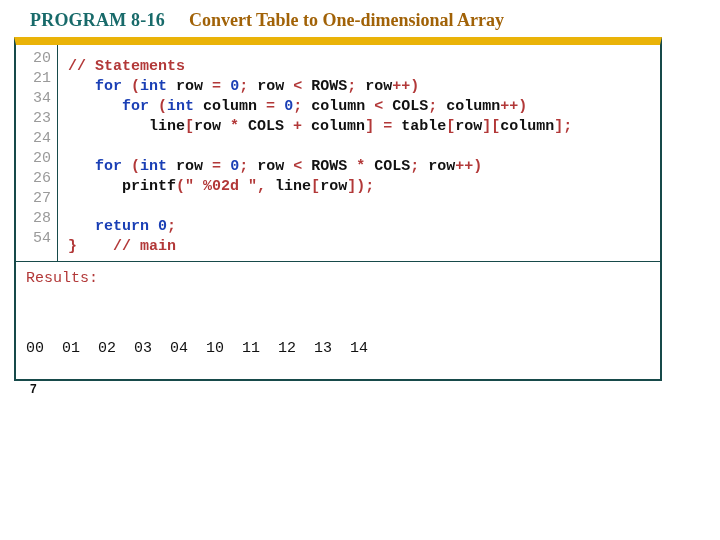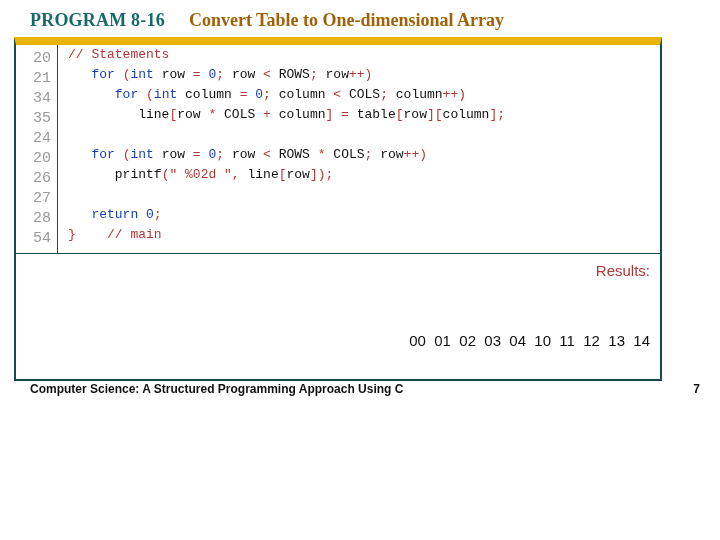--- a/index.html
+++ b/index.html
@@ -5,48 +5,48 @@
   * { box-sizing: border-box; margin: 0; padding: 0; }
   html, body { width: 720px; height: 540px; background: #fff; font-family: "Segoe UI", Arial, sans-serif; }
   .slide { width: 720px; height: 406px; position: relative; padding: 10px 20px 12px 30px; }
   .header { display: flex; align-items: baseline; gap: 24px; margin-bottom: 6px; }
   .prog-label { color: #186a6a; font-weight: 700; font-size: 18px; font-family: "Times New Roman", serif; letter-spacing: .2px; }
   .prog-title { color: #a16207; font-weight: 700; font-size: 18px; font-family: "Times New Roman", serif; }
   .code-box { border: 8px solid #eab308; border-left: 2px solid #174a4a; border-right: 2px solid #174a4a; border-bottom: 2px solid #174a4a; width: 648px; margin-left: -16px; }
   .code-body { display: flex; }
   .gutter { width: 42px; border-right: 1px solid #174a4a; padding: 4px 6px 4px 0; }
   .gutter .ln { text-align: right; color: #9a9a9a; font-family: Consolas, "Courier New", monospace; font-size: 15px; line-height: 20px; }
-  .code { flex: 1; padding: 0 8px 4px 10px; font-family: Consolas, "Courier New", monospace; font-size: 13px; line-height: 20px; white-space: pre; color: #111; }
+  .code { flex: 1; padding: 12px 8px 4px 10px; font-family: Consolas, "Courier New", monospace; font-size: 15px; line-height: 20px; white-space: pre; color: #111; font-weight: bold; }
   .t-comment { color: #b23838; }
   .t-kw { color: #1a3fb5; }
   .t-op { color: #b23838; }
   .t-num { color: #1a3fb5; }
   .t-str { color: #b23838; }
-  .results { border-top: 1px solid #174a4a; padding: 6px 10px 27px 10px; font-family: Liberation Sans, sans-serif; font-size: 15px; line-height: 22px; text-align: right; }
+  .results { border-top: 1px solid #174a4a; padding: 6px 10px 19px 10px; font-family: Liberation Mono, monospace; font-size: 15px; line-height: 22px; }
   .results-label { color: #b23838; }
   .results-vals { color: #111; white-space: pre; margin-top: 48px; }
   .footer { position: absolute; bottom: 10px; left: 30px; right: 20px; display: flex; justify-content: space-between; font-family: "Segoe UI", Arial, sans-serif; font-size: 12px; font-weight: 700; color: #111; }
 </style>
 </head>
 <body>
 
 <div class="slide">
 
   <div class="header">
     <span class="prog-label">PROGRAM 8-16</span>
     <span class="prog-title">Convert Table to One-dimensional Array</span>
   </div>
 
   <div class="code-box">
     <div class="code-body">
       <div class="gutter">
         <div class="ln">20</div>
         <div class="ln">21</div>
         <div class="ln">34</div>
-        <div class="ln">35</div>
+        <div class="ln">23</div>
         <div class="ln">24</div>
         <div class="ln">20</div>
         <div class="ln">26</div>
         <div class="ln">27</div>
         <div class="ln">28</div>
         <div class="ln">54</div>
       </div>
       <div class="code"><span class="t-comment">// Statements</span>
 <span>   </span><span class="t-kw">for</span> <span class="t-op">(</span><span class="t-kw">int</span> <span>row</span><span class="t-op"> = </span><span class="t-num">0</span><span class="t-op">;</span> <span>row</span><span class="t-op"> &lt; </span><span>ROWS</span><span class="t-op">;</span> <span>row</span><span class="t-op">++</span><span class="t-op">)</span>
 <span>      </span><span class="t-kw">for</span> <span class="t-op">(</span><span class="t-kw">int</span> <span>column</span><span class="t-op"> = </span><span class="t-num">0</span><span class="t-op">;</span> <span>column</span><span class="t-op"> &lt; </span><span>COLS</span><span class="t-op">;</span> <span>column</span><span class="t-op">++</span><span class="t-op">)</span>
@@ -58,16 +58,15 @@
 <span>   </span><span class="t-kw">return</span> <span class="t-num">0</span><span class="t-op">;</span>
 <span class="t-op">}</span><span>    </span><span class="t-comment">// main</span></div>
     </div>
     <div class="results">
       <div class="results-label">Results:</div>
       <div class="results-vals">00  01  02  03  04  10  11  12  13  14</div>
     </div>
   </div>
 
   <div class="footer">
-    <span>Computer Science: A Structured Programming Approach Using C</span>
     <span>7</span>
   </div>
 </div>
 
 </body></html>

